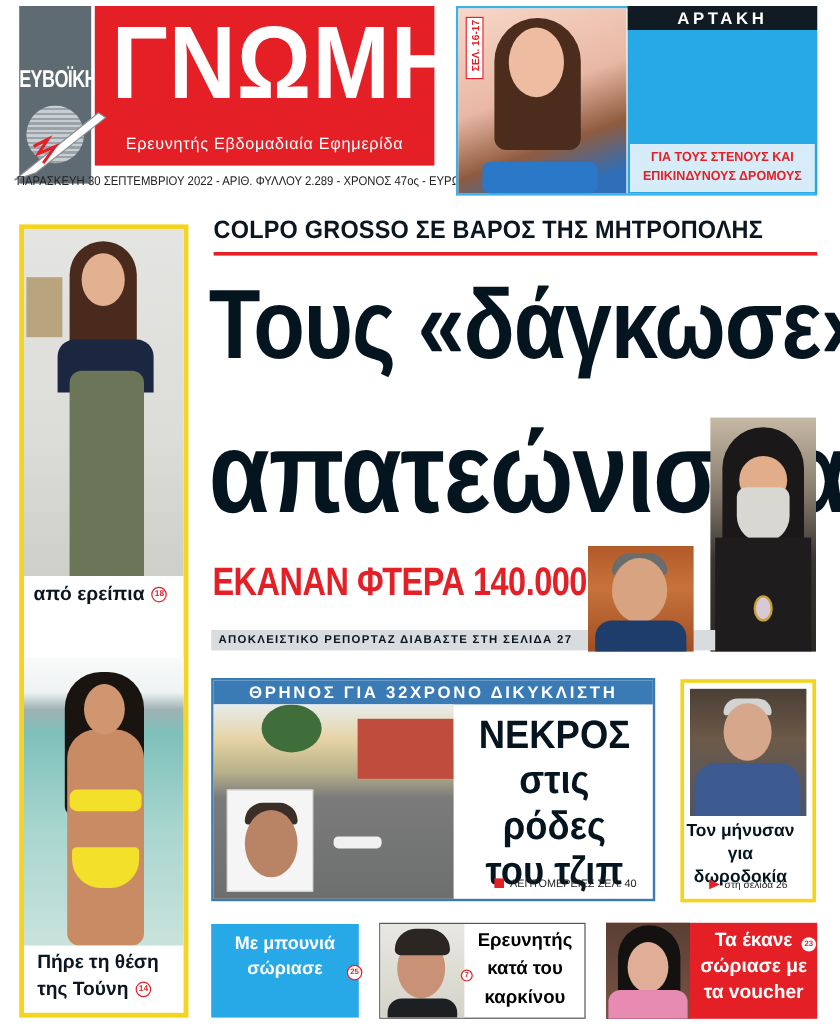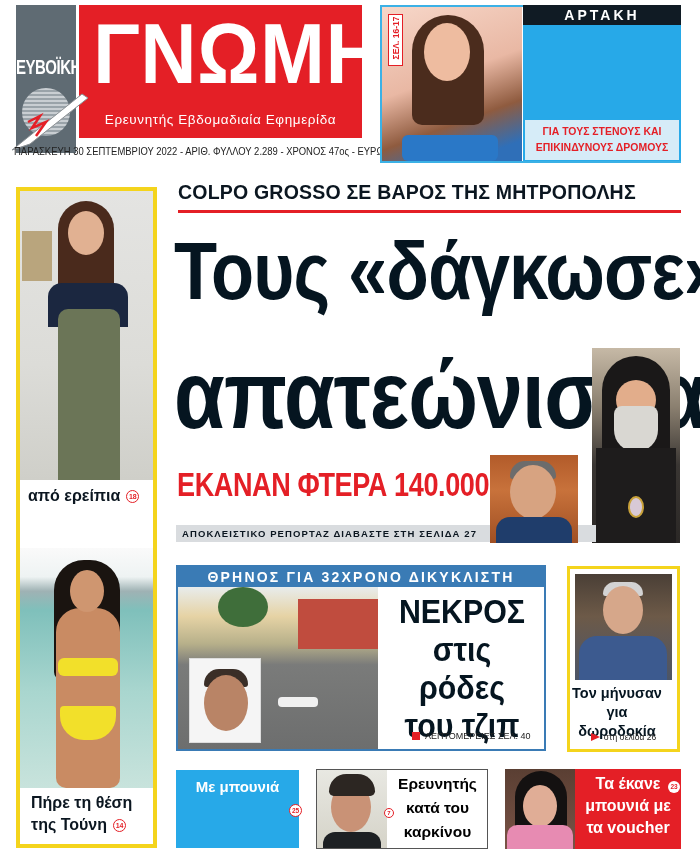--- a/index.html
+++ b/index.html
@@ -243,20 +243,21 @@
 </div>
 <div class="abs brib-title">
   <div>Τον μήνυσαν</div>
   <div>για δωροδοκία</div>
 </div>
 <div class="abs brib-more"><span class="tri"></span><span>στη σελίδα 26</span></div>
 
 <div class="abs bp1"></div>
 <div class="abs bp1-text">
   <div>Με μπουνιά</div>
+  <div>σώριασε</div>
 </div>
 <div class="abs badge-white">25</div>
 
 <div class="abs bp2"></div>
 <div class="abs bp2-photo">
   <div class="face"></div>
   <div class="hair"></div>
   <div class="shirt"></div>
 </div>
 <div class="abs badge-white" style="left:384px; top:808px; width:10px; height:10px; font-size:6px; line-height:8px;">7</div>
@@ -267,16 +268,16 @@
 </div>
 
 <div class="abs bp3"></div>
 <div class="abs bp3-photo">
   <div class="hair"></div>
   <div class="face"></div>
   <div class="jacket"></div>
 </div>
 <div class="abs bp3-text">
   <div>Τα έκανε</div>
-  <div>μπουνιά με</div>
+  <div>σώριασε με</div>
   <div>τα voucher</div>
 </div>
 <div class="abs badge-red">23</div>
 
 </body></html>

